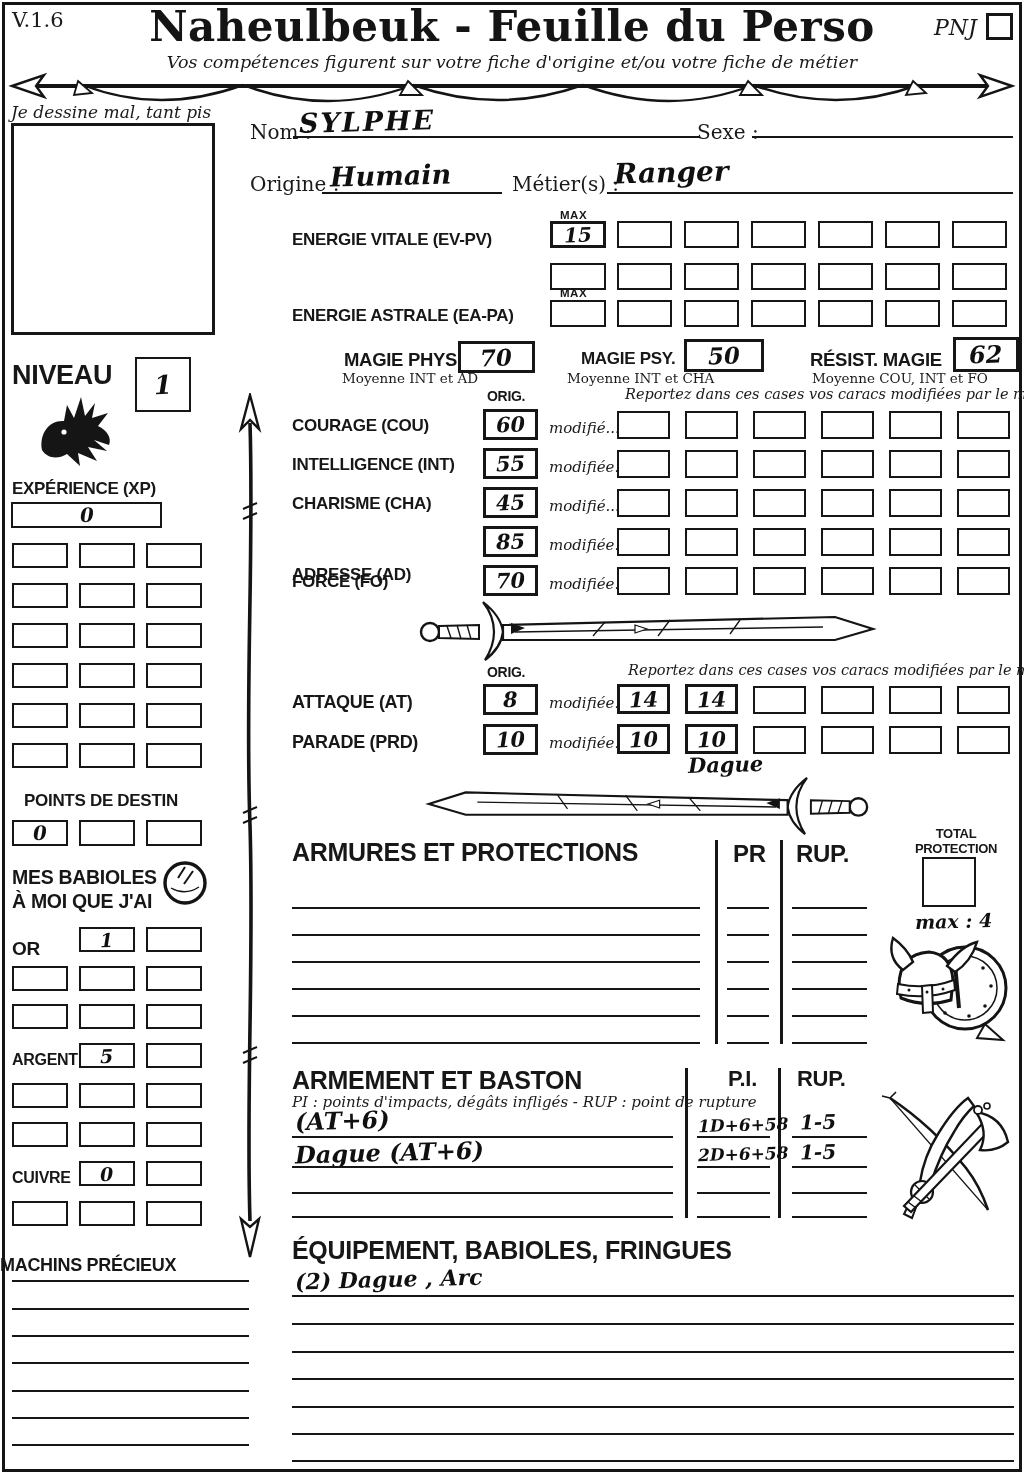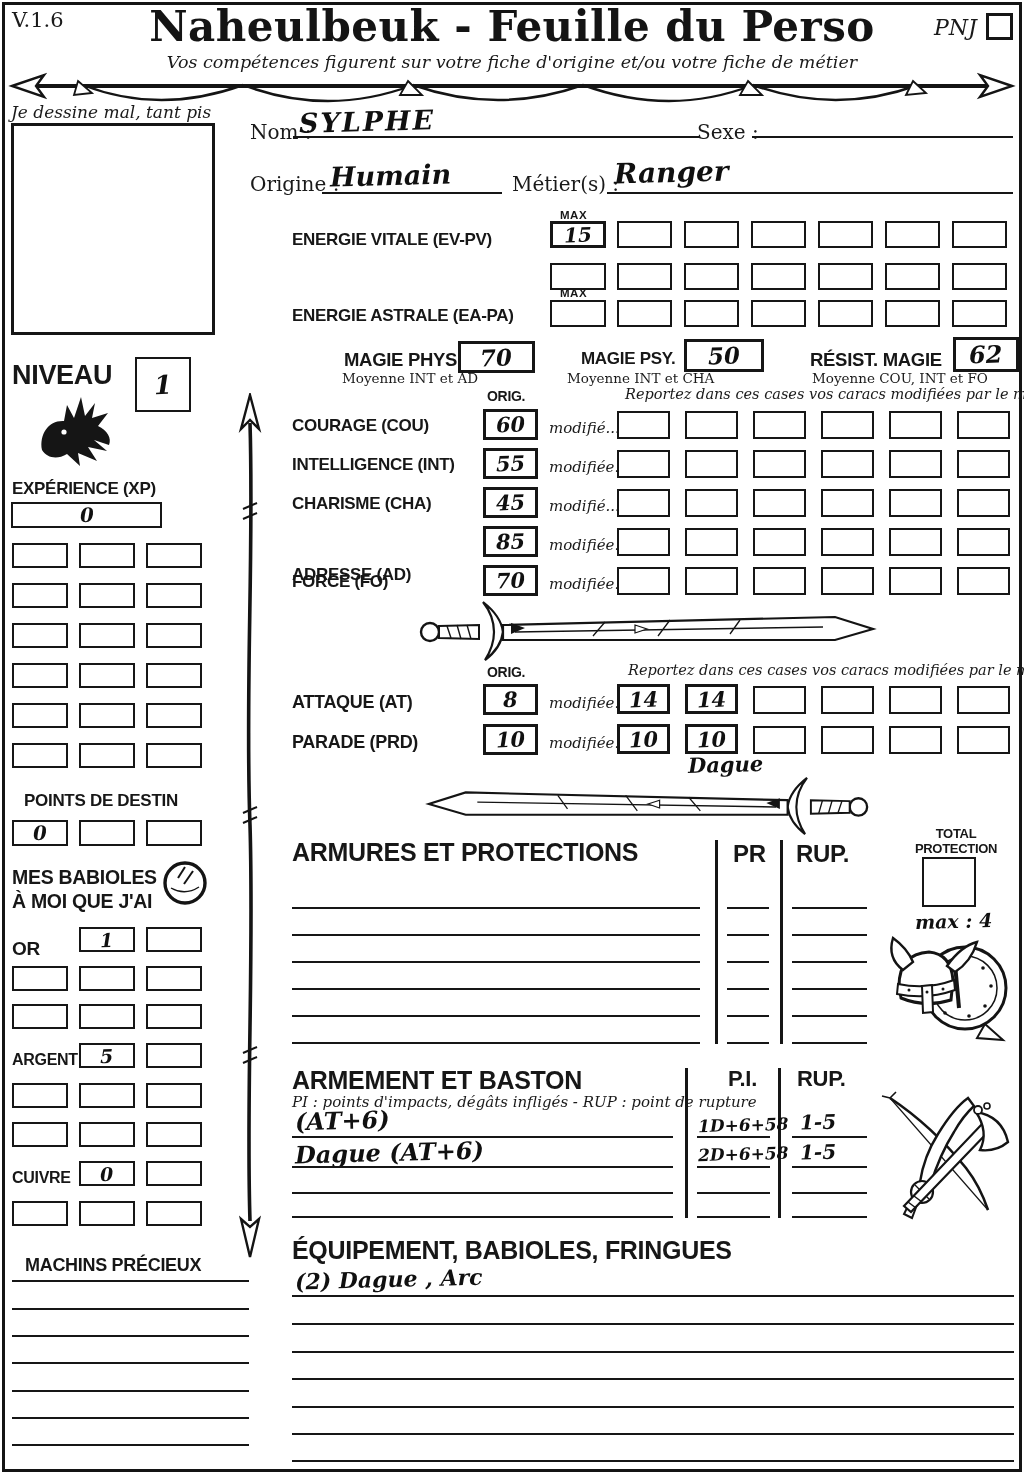--- a/index.html
+++ b/index.html
@@ -134,21 +134,21 @@
 
   <div class="blab" style="left:12px;top:1169px;font-size:16px;">CUIVRE</div>
   <div class="bx" style="left:79px;top:1161px;width:56px;height:25px;">
     <span class="bval" style="font-size:19px;">0</span>
   </div>
   <div class="bx" style="left:146px;top:1161px;width:56px;height:25px;"></div>
   <div class="bx" style="left:12px;top:1201px;width:56px;height:25px;"></div>
   <div class="bx" style="left:79px;top:1201px;width:56px;height:25px;"></div>
   <div class="bx" style="left:146px;top:1201px;width:56px;height:25px;"></div>
 
-  <div class="blab" style="left:25px;top:1255px;font-size:18px;">MACHINS PRÉCIEUX</div>
+  <div class="blab" style="left:0;top:1255px;font-size:18px;">MACHINS PRÉCIEUX</div>
   <div class="ln" style="left:12px;top:1280px;width:237px;"></div>
   <div class="ln" style="left:12px;top:1308px;width:237px;"></div>
   <div class="ln" style="left:12px;top:1335px;width:237px;"></div>
   <div class="ln" style="left:12px;top:1362px;width:237px;"></div>
   <div class="ln" style="left:12px;top:1390px;width:237px;"></div>
   <div class="ln" style="left:12px;top:1417px;width:237px;"></div>
   <div class="ln" style="left:12px;top:1444px;width:237px;"></div>
 
   <div class="abs" style="left:234px;top:393px;">
     <svg width="32" height="866" viewBox="0 0 32 866">

